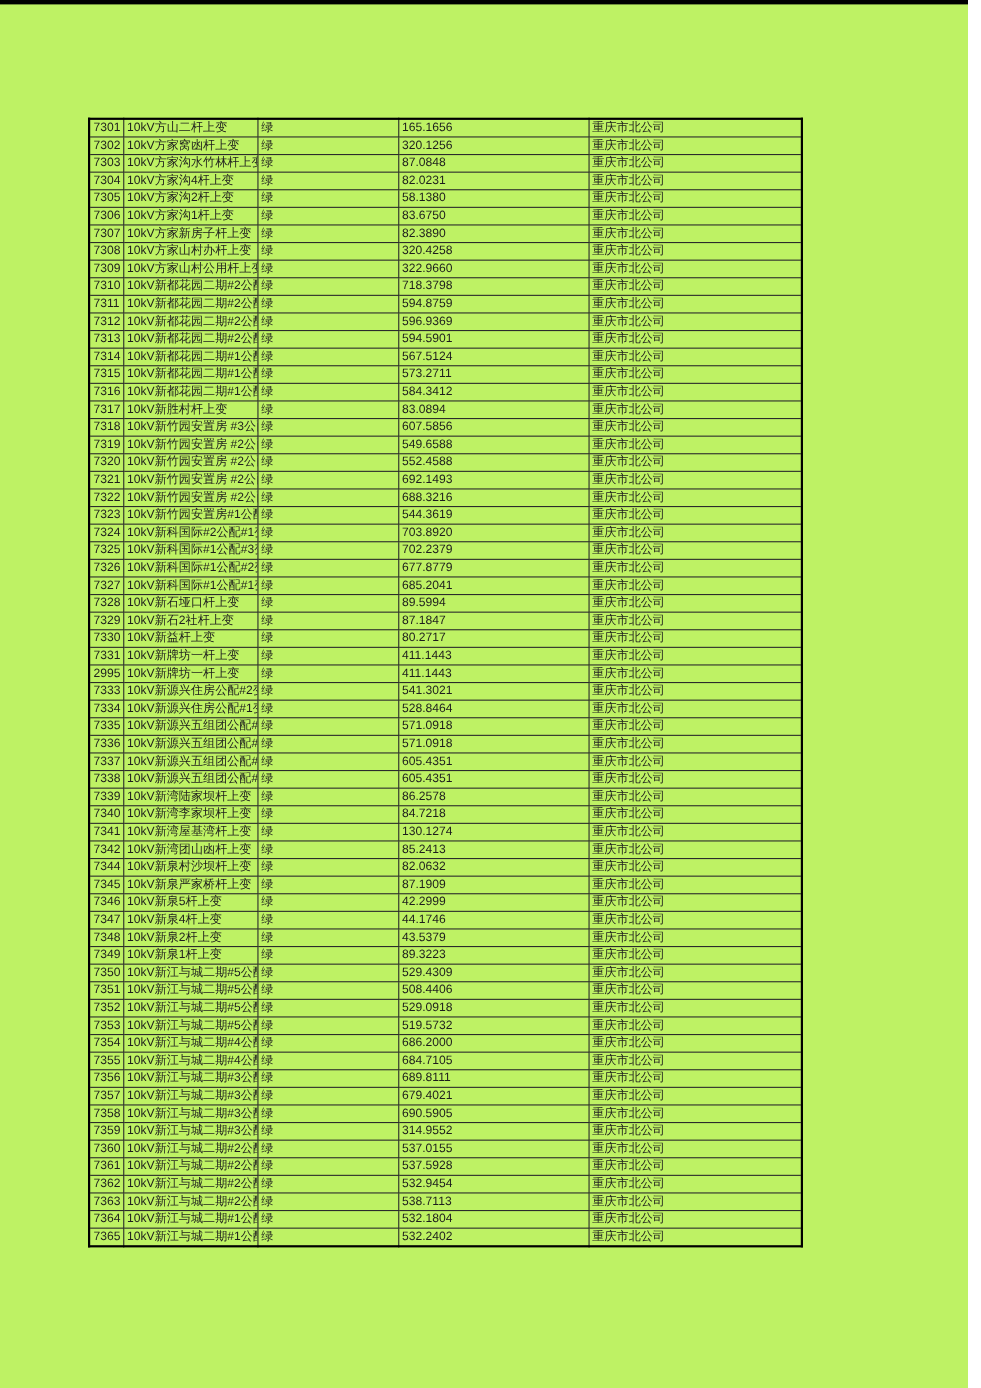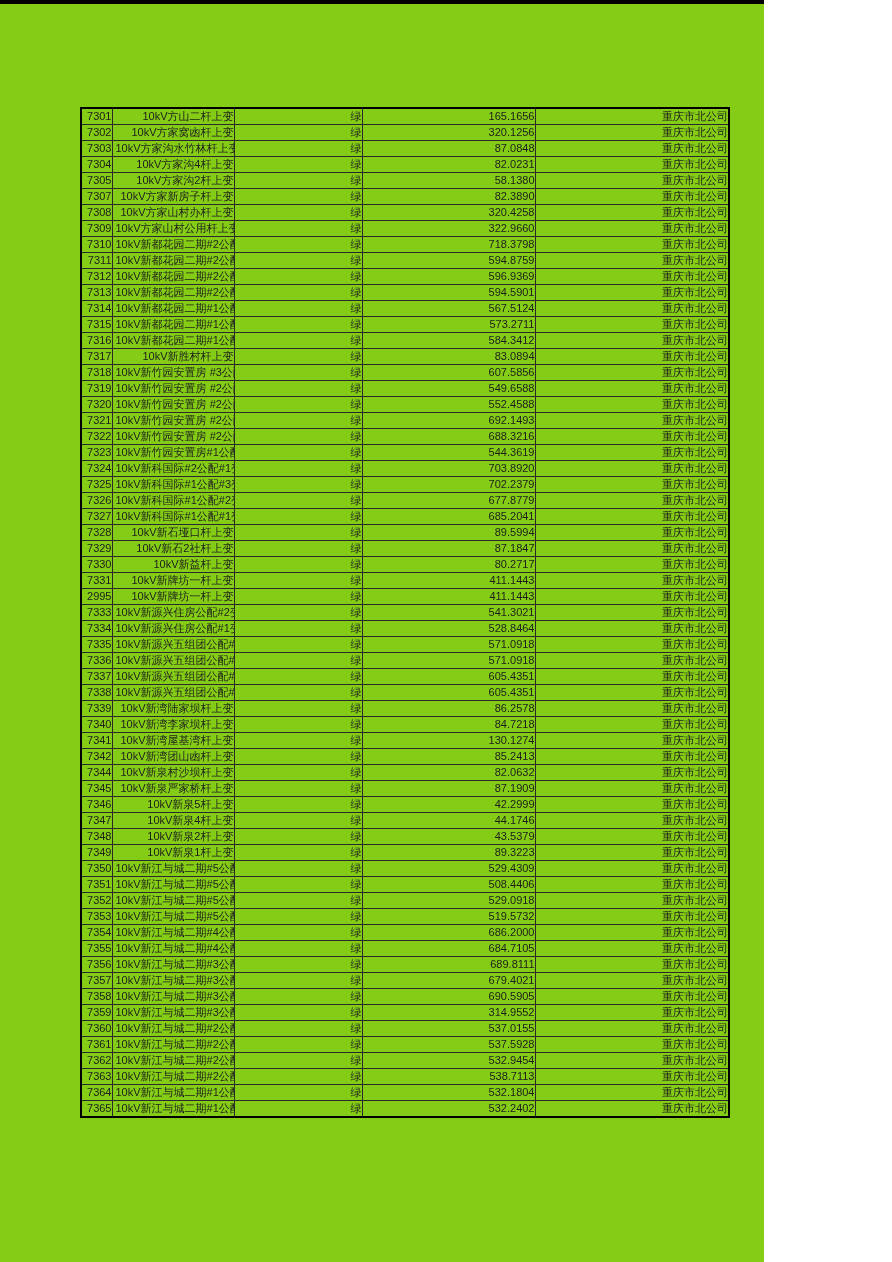--- a/index.html
+++ b/index.html
@@ -3,25 +3,24 @@
 <meta charset="utf-8">
 <style>
   html, body {
     margin: 0;
     padding: 0;
     background: #ffffff;
     font-family: "Liberation Sans", "DejaVu Sans", sans-serif;
   }
   .page {
     position: relative;
-    width: 764px;
+    width: 880px;
     height: 1262px;
-    background: #84cc16;
+    background: #bef264;
     overflow: hidden;
-    text-align: right;
   }
   .top-scan-bar {
     position: absolute;
     top: 0;
     left: 0;
     width: 892px;
     height: 4px;
     background: #000000;
   }
   table.grid {
@@ -91,20 +90,27 @@
       <td class="c-company">重庆市北公司</td>
     </tr>
         <tr>
       <td class="c-id">7305</td>
       <td class="c-name">10kV方家沟2杆上变</td>
       <td class="c-status">绿</td>
       <td class="c-value">58.1380</td>
       <td class="c-company">重庆市北公司</td>
     </tr>
         <tr>
+      <td class="c-id">7306</td>
+      <td class="c-name">10kV方家沟1杆上变</td>
+      <td class="c-status">绿</td>
+      <td class="c-value">83.6750</td>
+      <td class="c-company">重庆市北公司</td>
+    </tr>
+        <tr>
       <td class="c-id">7307</td>
       <td class="c-name">10kV方家新房子杆上变</td>
       <td class="c-status">绿</td>
       <td class="c-value">82.3890</td>
       <td class="c-company">重庆市北公司</td>
     </tr>
         <tr>
       <td class="c-id">7308</td>
       <td class="c-name">10kV方家山村办杆上变</td>
       <td class="c-status">绿</td>

